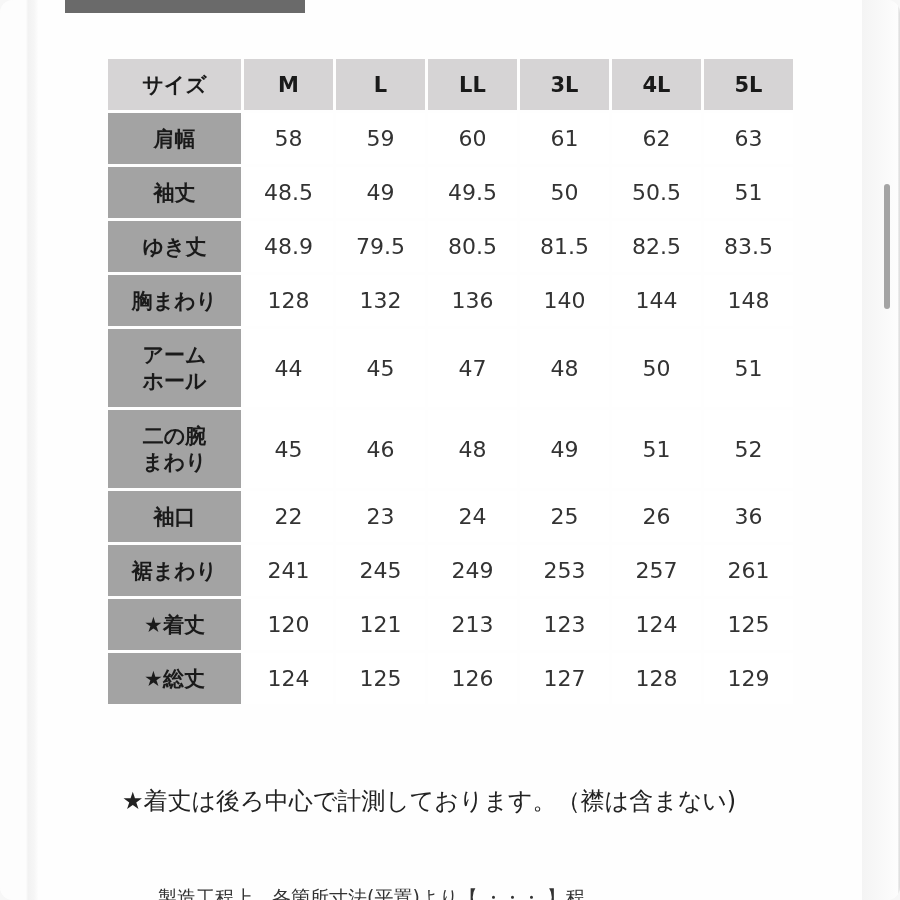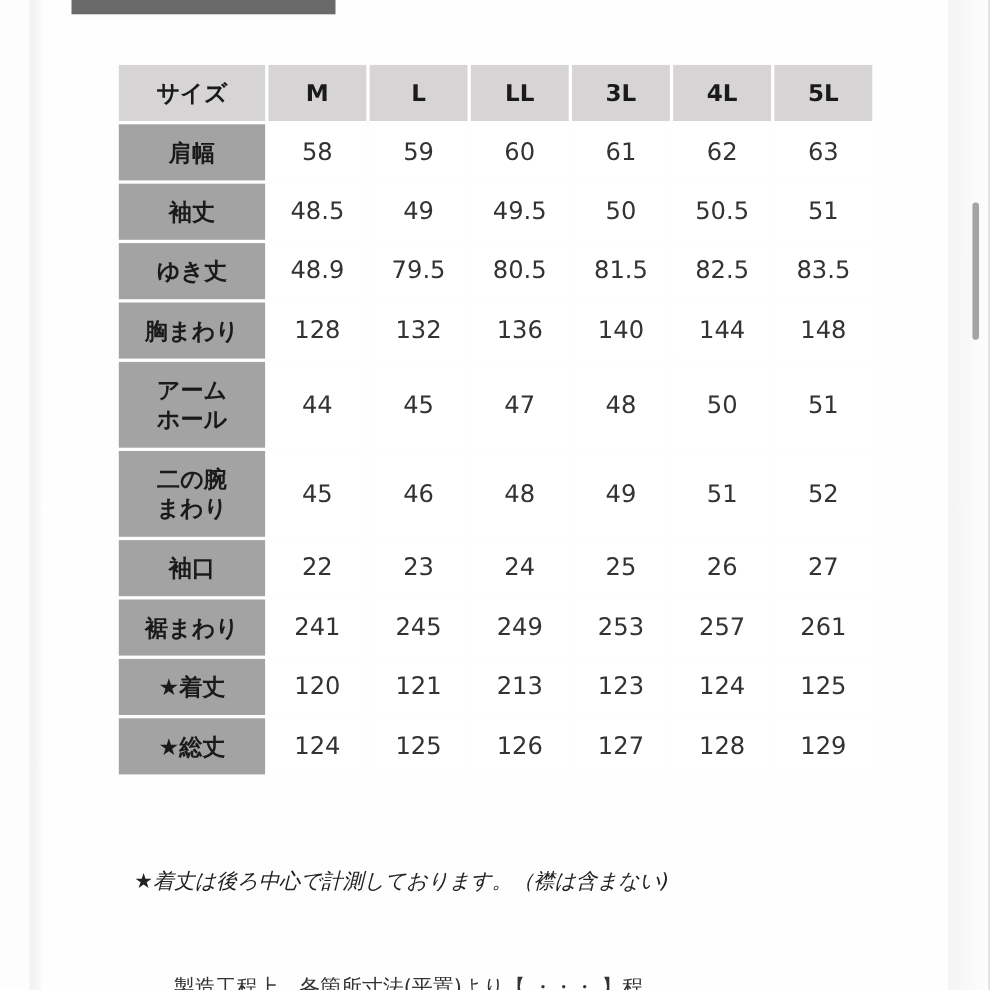--- a/index.html
+++ b/index.html
@@ -10,20 +10,21 @@
       overflow: hidden;
       background: #f7f7f7;
       font-family: "DejaVu Sans", "Liberation Sans", sans-serif;
     }
     .viewport {
       position: relative;
       width: 900px;
       height: 900px;
       overflow: hidden;
       background: #fbfbfb;
+      border-radius: 13px;
     }
     .left-strip {
       position: absolute;
       left: 0; top: 0;
       width: 38px; height: 900px;
       background: linear-gradient(to right, #fdfdfd 0, #fdfdfd 26px, #f2f2f2 28px, #f6f6f6 34px, #fdfdfd 38px);
     }
     .panel {
       position: absolute;
       left: 38px; top: 0;
@@ -68,24 +69,23 @@
       color: #333333;
       font-size: 22px;
       width: 89px;
     }
     .size-table tr.r1 th, .size-table tr.r1 td { height: 51px; }
     .size-table tr.r2 th, .size-table tr.r2 td { height: 78px; }
     .notes {
       position: absolute;
       left: 84px; top: 789px;
       width: 660px;
-      font-size: 19px;
+      font-size: 24px;
       line-height: 25px;
       color: #222222;
-      font-style: italic;
     }
     .notes p { margin: 0; }
     .clipped-line {
       position: absolute;
       left: 120px; top: 885px;
       font-size: 19px;
       color: #333333;
       white-space: nowrap;
     }
     .scroll-track {
@@ -189,21 +189,21 @@
         <td>52</td>
       </tr>
 
       <tr class="r1">
         <th class="row-label">袖口</th>
         <td>22</td>
         <td>23</td>
         <td>24</td>
         <td>25</td>
         <td>26</td>
-        <td>27</td>
+        <td>36</td>
       </tr>
 
 
       <tr class="r1">
         <th class="row-label">裾まわり</th>
         <td>241</td>
         <td>245</td>
         <td>249</td>
         <td>253</td>
         <td>257</td>

